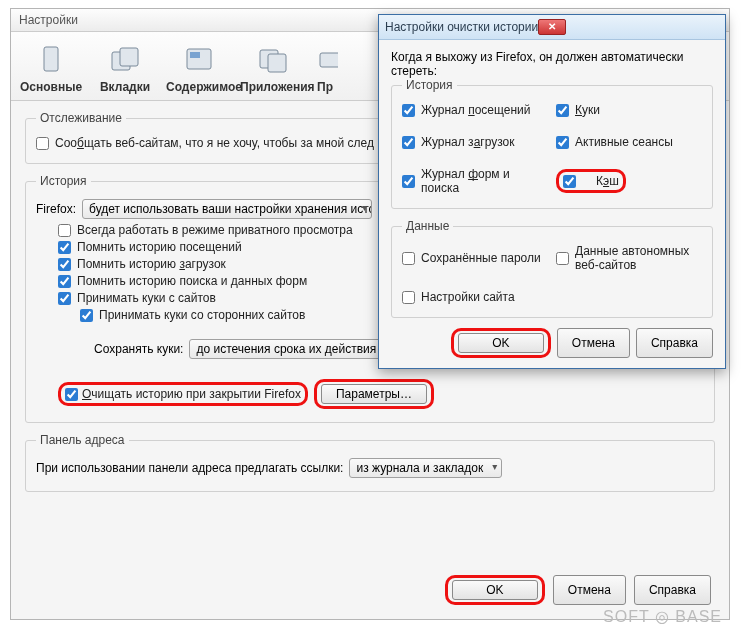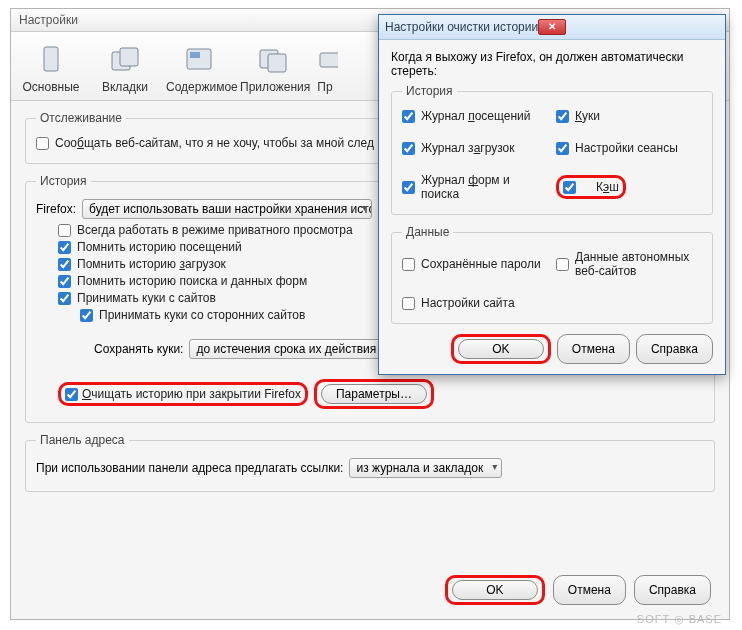--- a/index.html
+++ b/index.html
@@ -1,56 +1,56 @@
 <!DOCTYPE html>
 <html><head>
 <meta charset="utf-8">
 <style>
 * { box-sizing: border-box; font-family: "Segoe UI", Tahoma, sans-serif; font-size: 12px; }
 body { margin: 0; background: #fff; width: 742px; height: 630px; position: relative; overflow: hidden; }
 
 .main-window { position: absolute; left: 10px; top: 8px; width: 720px; height: 612px; background: #f5f5f5; border: 1px solid #b5b5b5; }
 .main-titlebar { background: linear-gradient(#fdfdfd,#ececec); border-bottom: 1px solid #ccc; padding: 4px 8px; color: #555; }
-.toolbar { background: linear-gradient(#fdfdfd,#f0f0f0); border-bottom: 1px solid #ccc; padding: 6px 4px 0 4px; display: flex; gap: 2px; }
+.toolbar { background: linear-gradient(#fdfdfd,#f0f0f0); border-bottom: 1px solid #ccc; padding: 6px 4px 0 4px; display: flex; gap: 2px; font-weight: bold; }
 .tool-item { width: 72px; text-align: center; padding: 4px 2px 6px 2px; border: 1px solid transparent; border-bottom: none; border-radius: 4px 4px 0 0; cursor: default; }
 
 .tool-icon { width: 32px; height: 32px; margin: 0 auto 2px auto; }
 .tool-label { color: #333; }
 
 .content { padding: 10px 14px 10px 14px; background: #f5f5f5; }
 fieldset { border: 1px solid #d0d0d0; border-radius: 3px; margin: 0 0 10px 0; padding: 8px 10px 10px 10px; }
 legend { color: #444; padding: 0 4px; }
 .row { display: flex; align-items: center; gap: 6px; margin: 3px 0; }
 input[type=checkbox] { width: 13px; height: 13px; accent-color: #2b7cd3; margin:0; }
 label { color: #222; }
 .indent { margin-left: 22px; }
 .indent2 { margin-left: 44px; }
 select, .fake-select { background: linear-gradient(#fafafa,#e9e9e9); border: 1px solid #a0a0a0; border-radius: 3px; padding: 2px 18px 2px 6px; position: relative; display: inline-block; min-height: 20px; }
 .fake-select::after { content: "▾"; position: absolute; right: 4px; top: 2px; color: #555; font-size: 10px; }
-button { background: linear-gradient(#fafafa,#e4e4e4); border: 1px solid #8a8a8a; border-radius: 10px; padding: 2px 14px; min-width: 70px; cursor: default; }
+button { background: linear-gradient(#fafafa,#e4e4e4); border: 1px solid #8a8a8a; border-radius: 3px; padding: 2px 14px; min-width: 70px; cursor: default; }
 .btn-row { display: flex; justify-content: flex-end; gap: 6px; margin-top: 6px; }
 
 .highlight-red { border: 3px solid #e11; border-radius: 10px; padding: 2px 4px; display:inline-flex; align-items:center; }
 
 .footer-btns { position: absolute; bottom: 14px; right: 18px; display: flex; gap: 8px; }
 
 
 .dialog { position: absolute; left: 378px; top: 14px; width: 348px; background: #f5f5f5; border: 1px solid #3b6ea5; box-shadow: 0 4px 12px rgba(0,0,0,0.35); }
 .dialog-title { background: linear-gradient(#eaf3fb,#cfe3f5); border-bottom: 1px solid #a8c5e0; padding: 4px 6px; display: flex; align-items: center; justify-content: flex-start; color: #2c3e50; }
 .close-x { width: 28px; height: 16px; background: linear-gradient(#e77,#c33); border: 1px solid #922; border-radius: 2px; color: #fff; text-align: center; line-height: 14px; font-size: 10px; font-weight: bold; }
 .dialog-body { padding: 10px 12px 10px 12px; }
 .dialog-grid { display: grid; grid-template-columns: 1fr 1fr; gap: 12px 8px; }
 .small-gap { margin-top: 4px; }
 
 
 .ico-page { fill:#e0e6ec; stroke:#7a8a9a; stroke-width:1; }
 
 .underline-access { text-decoration: underline; text-decoration-skip-ink: none; }
 
-.watermark { position:absolute; right:20px; bottom:4px; color:#bbb; font-size:11px; letter-spacing:1px;}
+.watermark { position:absolute; right:20px; bottom:4px; color:#bbb; font-size:16px; letter-spacing:1px;}
 </style>
 </head>
 <body>
 
 <div class="main-window">
   <div class="main-titlebar">Настройки</div>
 
   <div class="toolbar">
     <div class="tool-item">
       <svg class="tool-icon" viewBox="0 0 32 32">
@@ -166,40 +166,40 @@
     <button><span>Справка</span></button>
   </div>
 </div>
 
 <div class="dialog">
   <div class="dialog-title">
     <span>Настройки очистки истории</span>
     <span class="close-x">✕</span>
   </div>
   <div class="dialog-body">
-    <div style="margin-bottom:6px;">Когда я выхожу из Firefox, он должен автоматически стереть:</div>
+    <div style="">Когда я выхожу из Firefox, он должен автоматически стереть:</div>
 
     <fieldset>
       <legend>История</legend>
       <div class="dialog-grid">
         <div class="row">
             <input type="checkbox" checked="" style="">
             <label>Журнал <span class="underline-access">п</span>осещений</label>
           </div>
         <div class="row">
             <input type="checkbox" checked="" style="">
             <label><span class="underline-access">К</span>уки</label>
           </div>
         <div class="row">
             <input type="checkbox" checked="" style="">
             <label>Журнал з<span class="underline-access">а</span>грузок</label>
           </div>
         <div class="row">
             <input type="checkbox" checked="" style="">
-            <label>Настройки сеансы</label>
+            <label>Активные сеансы</label>
           </div>
         <div class="row">
             <input type="checkbox" checked="" style="">
             <label>Журнал <span class="underline-access">ф</span>орм и поиска</label>
           </div>
         <div class="row">
           <span class="highlight-red">
             <input type="checkbox" checked="" style="">
             <label style="margin-left:20px;">К<span class="underline-access">э</span>ш</label>
           </span>

